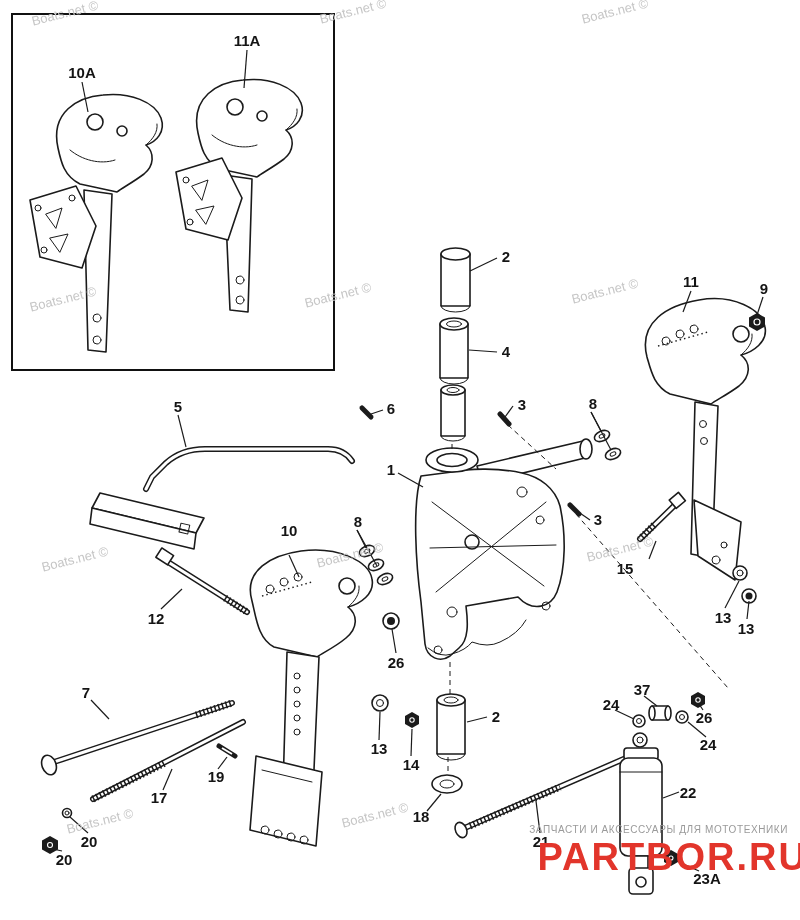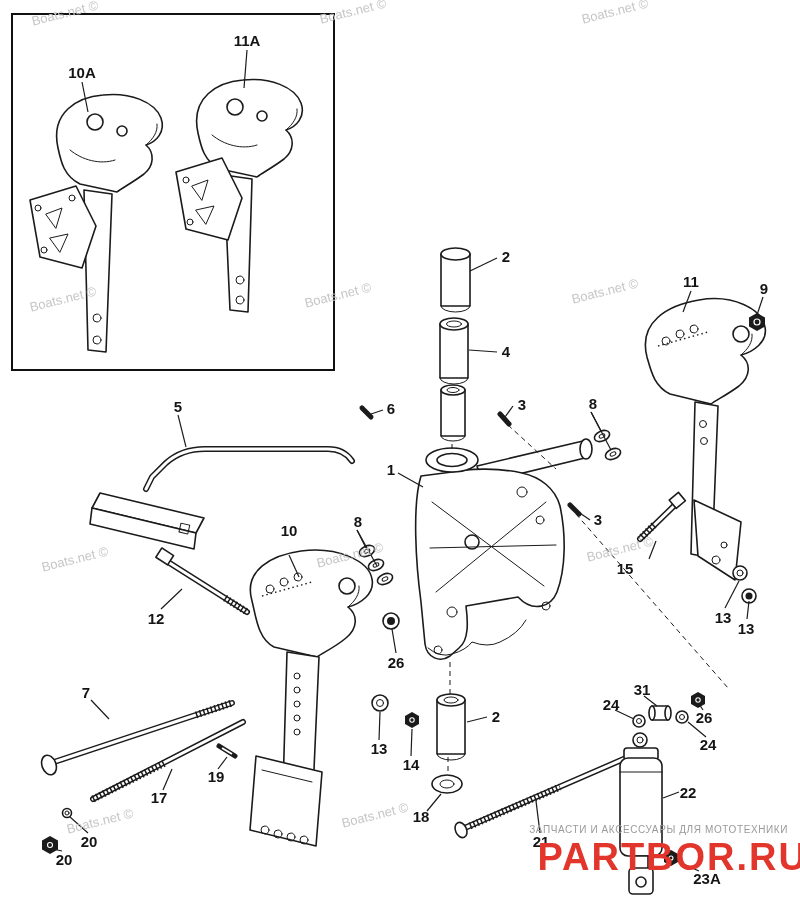--- a/index.html
+++ b/index.html
@@ -367,21 +367,21 @@
   <div class="callout" style="left:598px;top:519px">3</div>
   <div class="callout" style="left:625px;top:568px">15</div>
   <div class="callout" style="left:723px;top:617px">13</div>
   <div class="callout" style="left:746px;top:628px">13</div>
   <div class="callout" style="left:289px;top:530px">10</div>
   <div class="callout" style="left:358px;top:521px">8</div>
   <div class="callout" style="left:156px;top:618px">12</div>
   <div class="callout" style="left:396px;top:662px">26</div>
   <div class="callout" style="left:86px;top:692px">7</div>
   <div class="callout" style="left:496px;top:716px">2</div>
-  <div class="callout" style="left:642px;top:689px">31</div>
+  <div class="callout" style="left:642px;top:689px">37</div>
   <div class="callout" style="left:611px;top:704px">24</div>
   <div class="callout" style="left:704px;top:717px">26</div>
   <div class="callout" style="left:708px;top:744px">24</div>
   <div class="callout" style="left:379px;top:748px">13</div>
   <div class="callout" style="left:411px;top:764px">14</div>
   <div class="callout" style="left:159px;top:797px">17</div>
   <div class="callout" style="left:216px;top:776px">19</div>
   <div class="callout" style="left:421px;top:816px">18</div>
   <div class="callout" style="left:89px;top:841px">20</div>
   <div class="callout" style="left:64px;top:859px">20</div>

